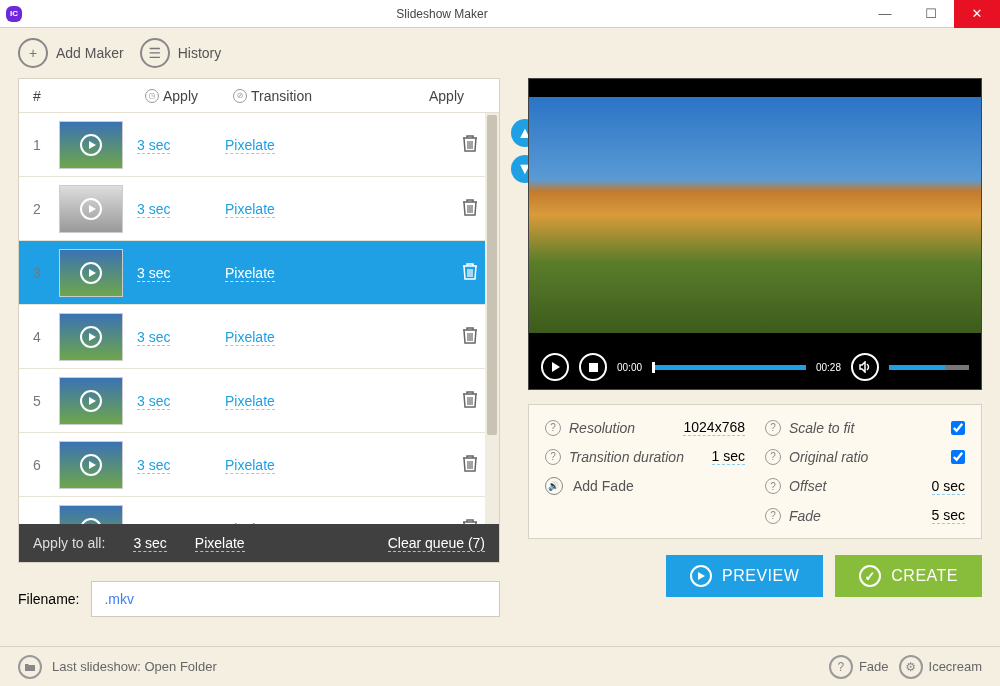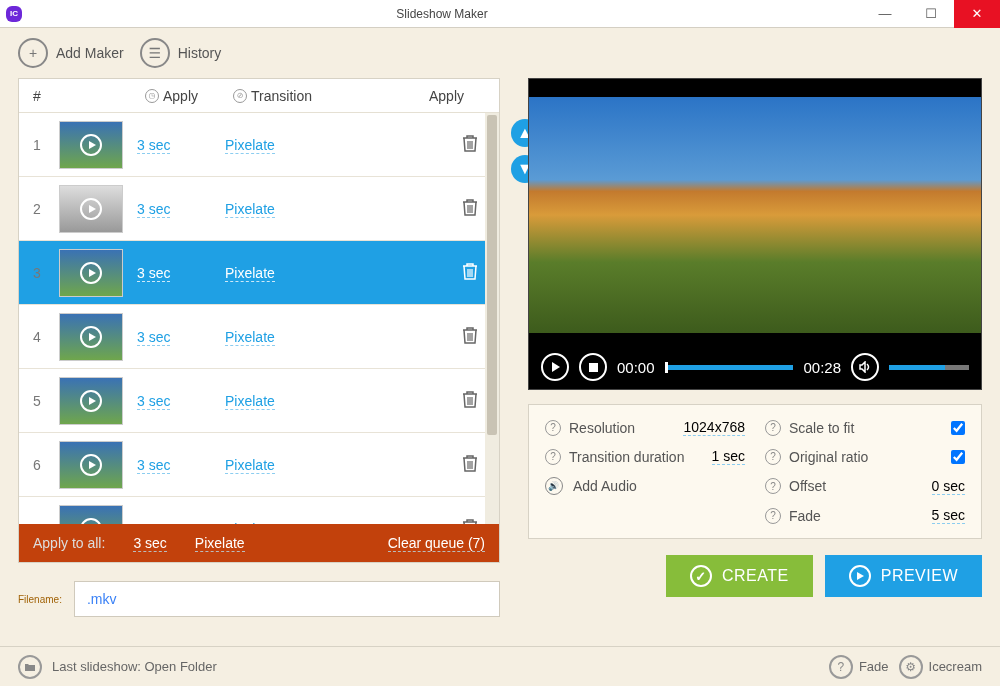--- a/index.html
+++ b/index.html
@@ -48,49 +48,49 @@
 .thumb.gray { background: linear-gradient(#ddd, #999); }
 .play-sm { width: 22px; height: 22px; border: 2px solid #fff; border-radius: 50%; display: flex; align-items: center; justify-content: center; }
 .play-sm::after { content: ""; border-left: 7px solid #fff; border-top: 4px solid transparent; border-bottom: 4px solid transparent; margin-left: 2px; }
 .trash { cursor: pointer; }
 
 
 .movebtns { position: absolute; right: -40px; top: 40px; display: flex; flex-direction: column; gap: 8px; }
 .mvbtn { width: 28px; height: 28px; background: #1fa0e4; border-radius: 50%; display: flex; align-items: center; justify-content: center; color: #fff; cursor: pointer; }
 
 
-.applybar { background: #c2410c; color: #ddd; height: 38px; display: flex; align-items: center; font-size: 14px; padding: 0 14px; gap: 28px; }
+.applybar { background: #404040; color: #ddd; height: 38px; display: flex; align-items: center; font-size: 14px; padding: 0 14px; gap: 28px; }
 .applybar .link-w { color: #fff; border-bottom: 1px dashed #bbb; cursor: pointer; }
 .applybar .clear { margin-left: auto; }
 
 
 .filename-row { display: flex; align-items: center; gap: 12px; margin-top: 18px; }
-.filename-row label { color: #a16207; font-size: 10px; }
+.filename-row label { color: #000000; font-size: 14px; }
 .filename-input { flex: 1; height: 36px; border: 1px solid #d0cabc; background: #fff; display: flex; align-items: center; padding: 0 12px; }
 .filename-input input { flex: 1; border: none; outline: none; font-size: 14px; color: #555; background: transparent; }
 .filename-input .ext { color: #3b82f6; font-size: 14px; }
 
 
 .preview { background: #000; height: 312px; position: relative; border: 1px solid #444; }
 .preview-img { position: absolute; left: 0; right: 0; top: 18px; bottom: 56px; background: linear-gradient(to bottom, #2b74c6 0%, #5a9bd5 35%, #c37a2e 40%, #d99b3a 50%, #5a7d2a 70%, #3d5b1c 100%); }
 .preview-controls { position: absolute; left: 0; right: 0; bottom: 0; height: 44px; display: flex; align-items: center; gap: 10px; padding: 0 12px; }
 .pc-btn { width: 28px; height: 28px; border: 2px solid #fff; border-radius: 50%; display: flex; align-items: center; justify-content: center; cursor: pointer; }
 .pc-play::after { content: ""; border-left: 8px solid #fff; border-top: 5px solid transparent; border-bottom: 5px solid transparent; margin-left: 2px; }
 .pc-stop::after { content: ""; width: 9px; height: 9px; background: #fff; }
-.pc-time { color: #fff; font-size: 15px; }
+.pc-time { color: #fff; font-size: 10px; }
 .pc-bar { flex: 1; height: 5px; background: #1fa0e4; position: relative; }
 .pc-bar .pos { position: absolute; left: 0; top: -3px; width: 3px; height: 11px; background: #fff; }
 .pc-vol { width: 80px; height: 5px; background: #777; position: relative; }
 .pc-vol .fill { height: 100%; background: #1fa0e4; width: 70%; }
 
 
 .settings { border: 1px solid #d7d2c5; background: #fdf9ef; margin-top: 14px; padding: 14px 16px; display: grid; grid-template-columns: 1fr 1fr; column-gap: 20px; row-gap: 12px; font-size: 14px; color: #555; }
 .srow { display: flex; align-items: center; gap: 8px; }
 .srow .qicon { width: 16px; height: 16px; border: 1.5px solid #999; border-radius: 50%; display: flex; align-items: center; justify-content: center; font-size: 10px; color: #888; flex-shrink: 0; }
-.srow .slabel { flex: 1; }
+.srow .slabel { flex: 1; font-style: italic; }
 .srow .sval { color: #000000; border-bottom: 1px dashed #8ccdf0; cursor: pointer; }
 .srow input[type=checkbox] { width: 14px; height: 14px; }
 .addaudio { grid-column: 1; display: flex; align-items: center; gap: 10px; }
 .spk-icon { width: 18px; height: 18px; border: 1.5px solid #888; border-radius: 50%; display: flex; align-items: center; justify-content: center; font-size: 9px; color: #888; }
 
 
 .actions { display: flex; gap: 12px; margin-top: 16px; justify-content: flex-end; }
 .btn-big { height: 42px; display: flex; align-items: center; padding: 0 24px; gap: 10px; color: #fff; font-size: 16px; cursor: pointer; letter-spacing: 0.5px; }
 .btn-preview { background: #1fa0e4; }
 .btn-create { background: #87bd3a; }
@@ -321,43 +321,43 @@
           <span class="slabel">Transition duration</span>
           <span class="sval">1 sec</span>
         </div>
       <div class="srow">
           <span class="qicon">?</span>
           <span class="slabel">Original ratio</span>
           <input type="checkbox" checked="" style="">
         </div>
       <div class="addaudio">
           <span class="spk-icon">🔊</span>
-          <span class="sval">Add Audio</span>
+          <span class="sval">Add Fade</span>
         </div>
       <div class="srow">
           <span class="qicon">?</span>
           <span class="slabel">Offset</span>
           <span class="sval">0 sec</span>
         </div>
       <div></div>
       <div class="srow">
           <span class="qicon">?</span>
           <span class="slabel">Fade</span>
           <span class="sval">5 sec</span>
         </div>
     </div>
 
     <div class="actions">
+      <div class="btn-big btn-preview">
+        <span class="btn-ic play"></span>
+        <span>PREVIEW</span>
+      </div>
       <div class="btn-big btn-create">
         <span class="btn-ic check"></span>
         <span>CREATE</span>
-      </div>
-      <div class="btn-big btn-preview">
-        <span class="btn-ic play"></span>
-        <span>PREVIEW</span>
       </div>
     </div>
   </div>
 </div>
 
 <div class="bottombar">
   <span class="sm-circle">
       <svg width="12" height="10" viewBox="0 0 12 10">
         <path d="M1 2h3l1 1h6v6H1z" fill="#888"></path>
       </svg>

